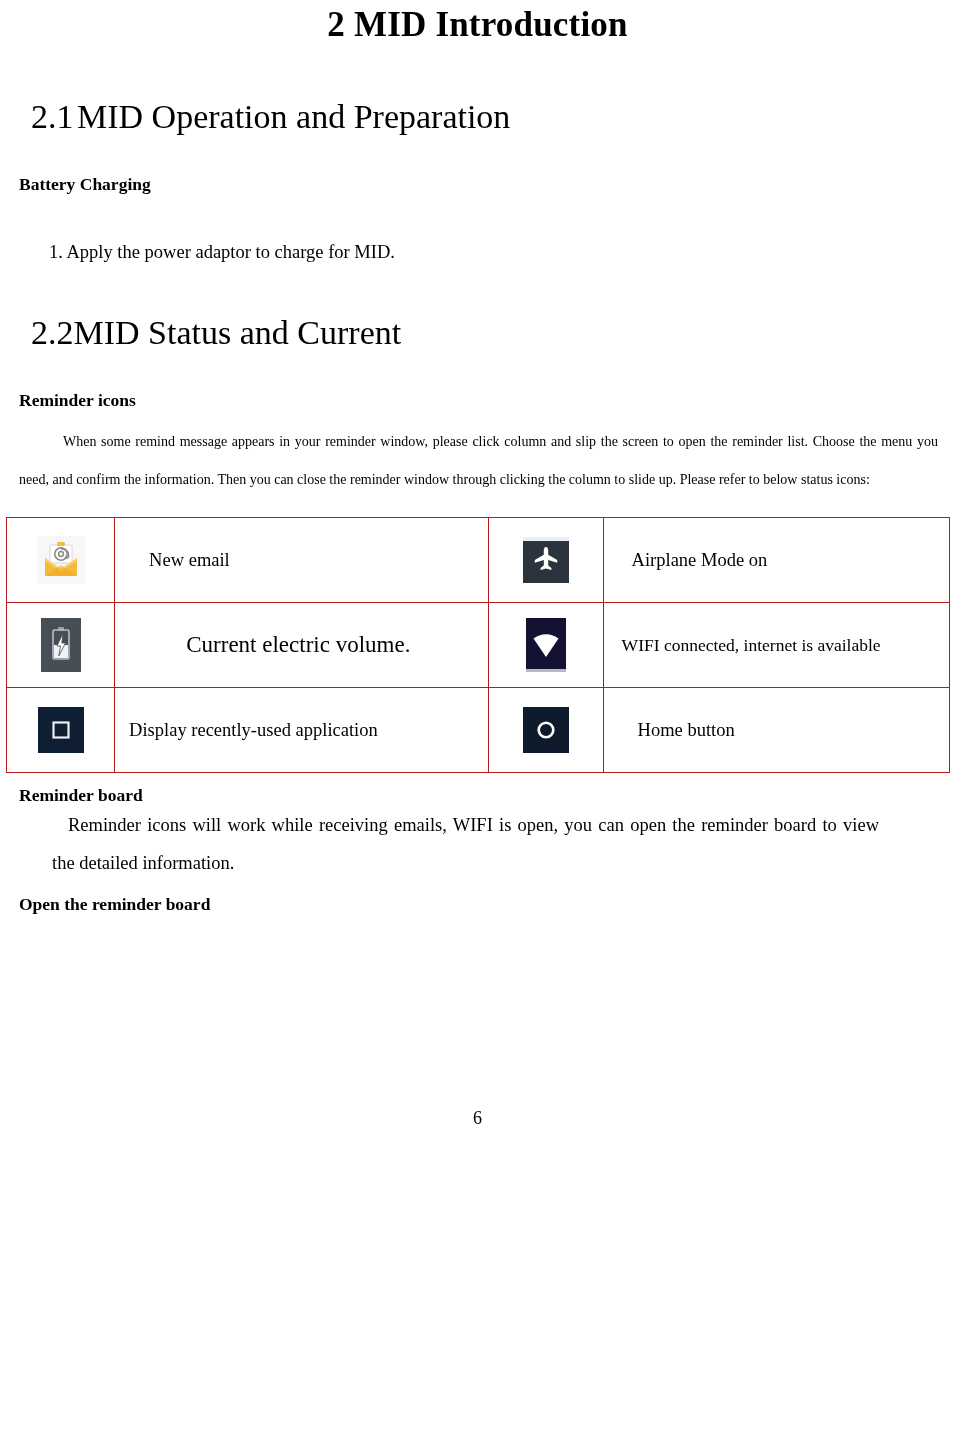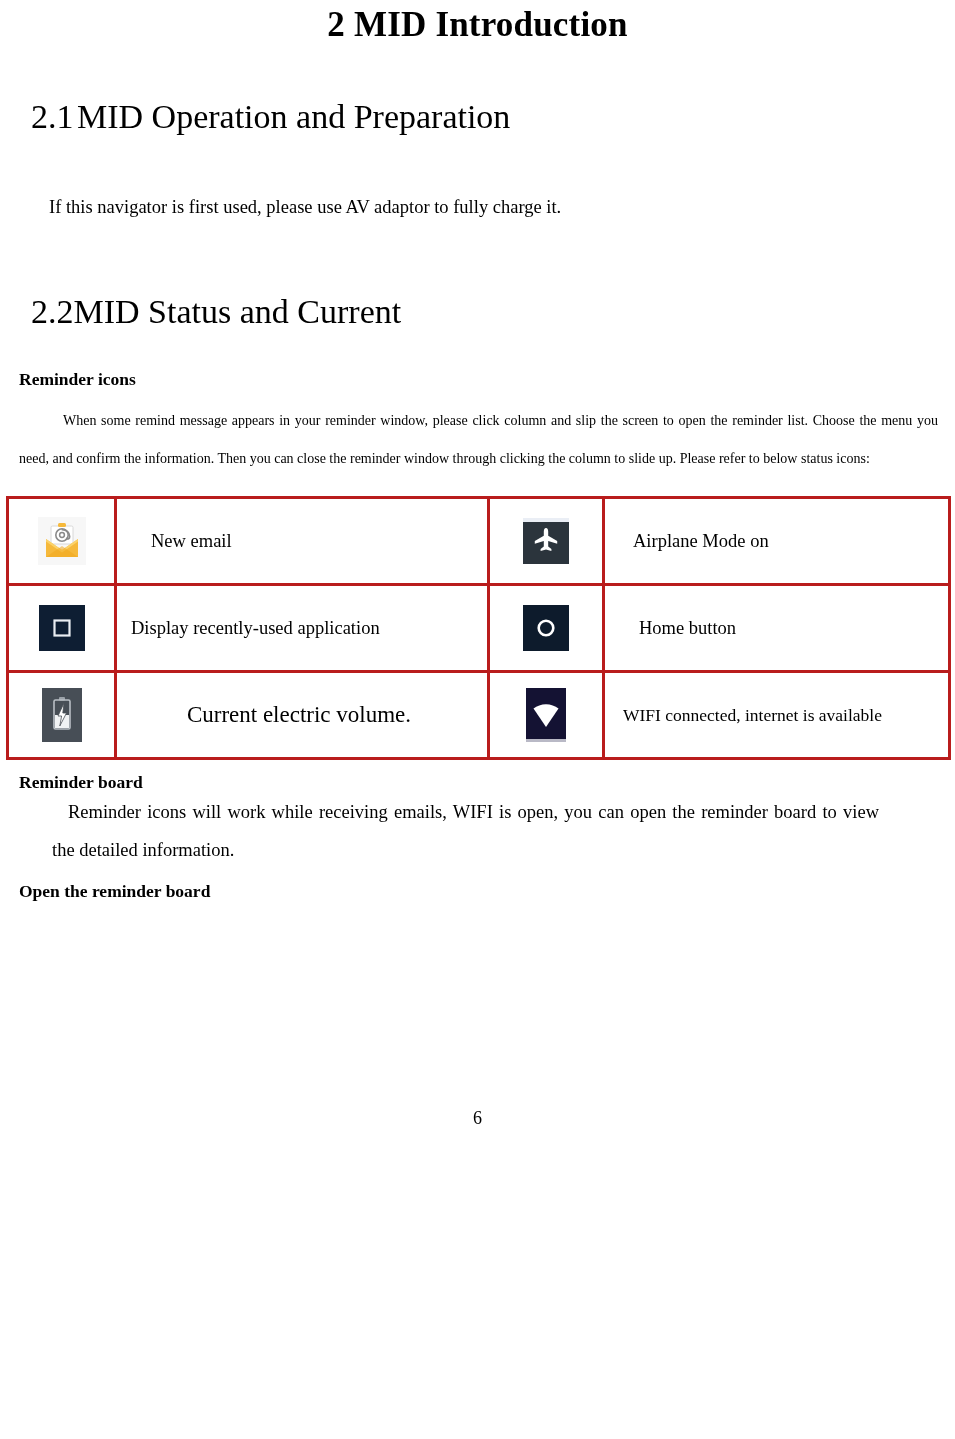--- a/index.html
+++ b/index.html
@@ -100,21 +100,21 @@
   .sp-g { height: 12px; }
 
   
   .status-table {
     border-collapse: collapse;
     width: 944px;
     margin: 0;
     table-layout: fixed;
   }
   .status-table td {
-    border: 3px solid #b91c1c;
+    border: 1px solid #b91c1c;
     padding: 0;
     height: 84px;
     vertical-align: middle;
   }
   .col-icon { width: 108px; }
   .col-desc-a { width: 373px; }
   .col-icon2 { width: 115px; }
   .col-desc-b { width: 346px; }
 
   .cell-icon {
@@ -164,27 +164,28 @@
 <div class="page">
 
   <h1 class="doc-title">2 MID Introduction</h1>
 
   <div class="sp-a"></div>
 
   <h2 class="h2"><span class="num">2.1</span><span>MID Operation and Preparation</span></h2>
 
   <div class="sp-b"></div>
 
+  <h3 class="h3">Battery Charging</h3>
 
   <div class="sp-c"></div>
 
-  <p class="p p-ind">If this navigator is first used, please use AV adaptor to fully charge it.</p>
 
   <div class="sp-c"></div>
 
+  <p class="p p-ind">1. Apply the power adaptor to charge for MID.</p>
 
   <div class="sp-a"></div>
 
   <h2 class="h2 tight"><span class="num">2.2</span><span>MID Status and Current</span></h2>
 
   <div class="sp-b"></div>
 
   <h3 class="h3">Reminder icons</h3>
 
   <div class="sp-g"></div>
@@ -229,41 +230,20 @@
           </span>
         </td>
         <td class="cell-text">Airplane Mode on</td>
       </tr>
 
 
 
       <tr>
         <td class="cell-icon">
           <span class="ic">
-            <svg width="46" height="46" viewBox="0 0 46 46">
-              <rect x="0" y="0" width="46" height="46" fill="#0e1e33"></rect>
-              <rect x="15.5" y="15.5" width="15" height="15" fill="none" stroke="#e9edf2" stroke-width="2.2"></rect>
-            </svg>
-          </span>
-        </td>
-        <td class="cell-text pad-sm">Display recently-used application</td>
-        <td class="cell-icon">
-          <span class="ic">
-            <svg width="46" height="46" viewBox="0 0 46 46">
-              <rect x="0" y="0" width="46" height="46" fill="#0d1b2c"></rect>
-              <circle cx="23" cy="23" r="7.3" fill="none" stroke="#ffffff" stroke-width="2.6"></circle>
-            </svg>
-          </span>
-        </td>
-        <td class="cell-text pad-lg">Home button</td>
-      </tr>
-
-      <tr>
-        <td class="cell-icon">
-          <span class="ic">
             <svg width="40" height="54" viewBox="0 0 40 54">
               <rect x="0" y="0" width="40" height="54" fill="#474e56"></rect>
               <rect x="17" y="9" width="6" height="3.5" rx="1" fill="#9aa1a8"></rect>
               <rect x="12" y="12" width="16" height="29" rx="1.5" fill="none" stroke="#b9bfc5" stroke-width="1.6"></rect>
               <rect x="13" y="27" width="14" height="13" fill="#f0f2f4"></rect>
               <path d="M22 15 L16 28 L19.6 28 L17.8 38 L24.5 25 L20.8 25 Z" fill="#ffffff" stroke="#474e56" stroke-width="0.8"></path>
             </svg>
           </span>
         </td>
         <td class="cell-text big">Current electric volume.</td>
@@ -272,20 +252,41 @@
             <svg width="40" height="54" viewBox="0 0 40 54">
               <rect x="0" y="0" width="40" height="51" fill="#141233"></rect>
               <rect x="0" y="51" width="40" height="3" fill="#b9b9c6"></rect>
               <path d="M20 39 L7.5 20.5 C11 17.8 15.3 16.2 20 16.2 C24.7 16.2 29 17.8 32.5 20.5 Z" fill="#ffffff"></path>
             </svg>
           </span>
         </td>
         <td class="cell-text tiny">WIFI connected, internet is available</td>
       </tr>
 
+      <tr>
+        <td class="cell-icon">
+          <span class="ic">
+            <svg width="46" height="46" viewBox="0 0 46 46">
+              <rect x="0" y="0" width="46" height="46" fill="#0e1e33"></rect>
+              <rect x="15.5" y="15.5" width="15" height="15" fill="none" stroke="#e9edf2" stroke-width="2.2"></rect>
+            </svg>
+          </span>
+        </td>
+        <td class="cell-text pad-sm">Display recently-used application</td>
+        <td class="cell-icon">
+          <span class="ic">
+            <svg width="46" height="46" viewBox="0 0 46 46">
+              <rect x="0" y="0" width="46" height="46" fill="#0d1b2c"></rect>
+              <circle cx="23" cy="23" r="7.3" fill="none" stroke="#ffffff" stroke-width="2.6"></circle>
+            </svg>
+          </span>
+        </td>
+        <td class="cell-text pad-lg">Home button</td>
+      </tr>
+
     </tbody>
   </table>
 
   <div class="sp-g"></div>
 
   <h3 class="h3">Reminder board</h3>
 
   <p class="p-block">Reminder icons will work while receiving emails, WIFI is open, you can open the reminder board to view the detailed information.</p>
 
   <div class="sp-g"></div>

